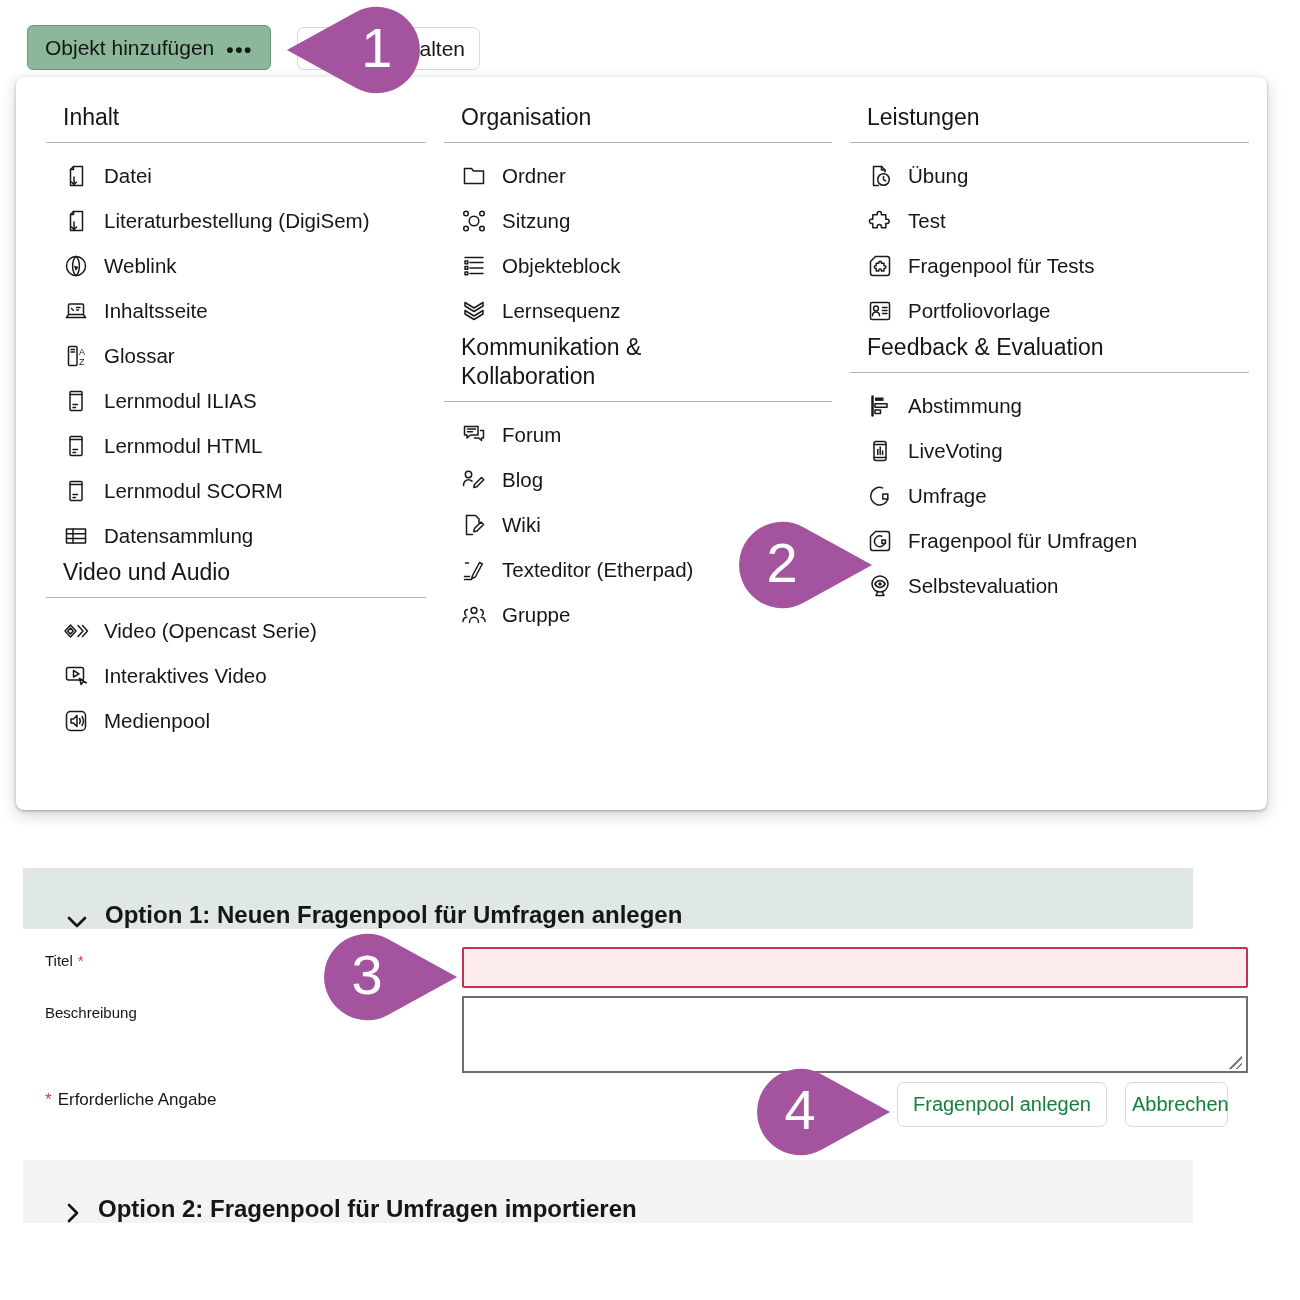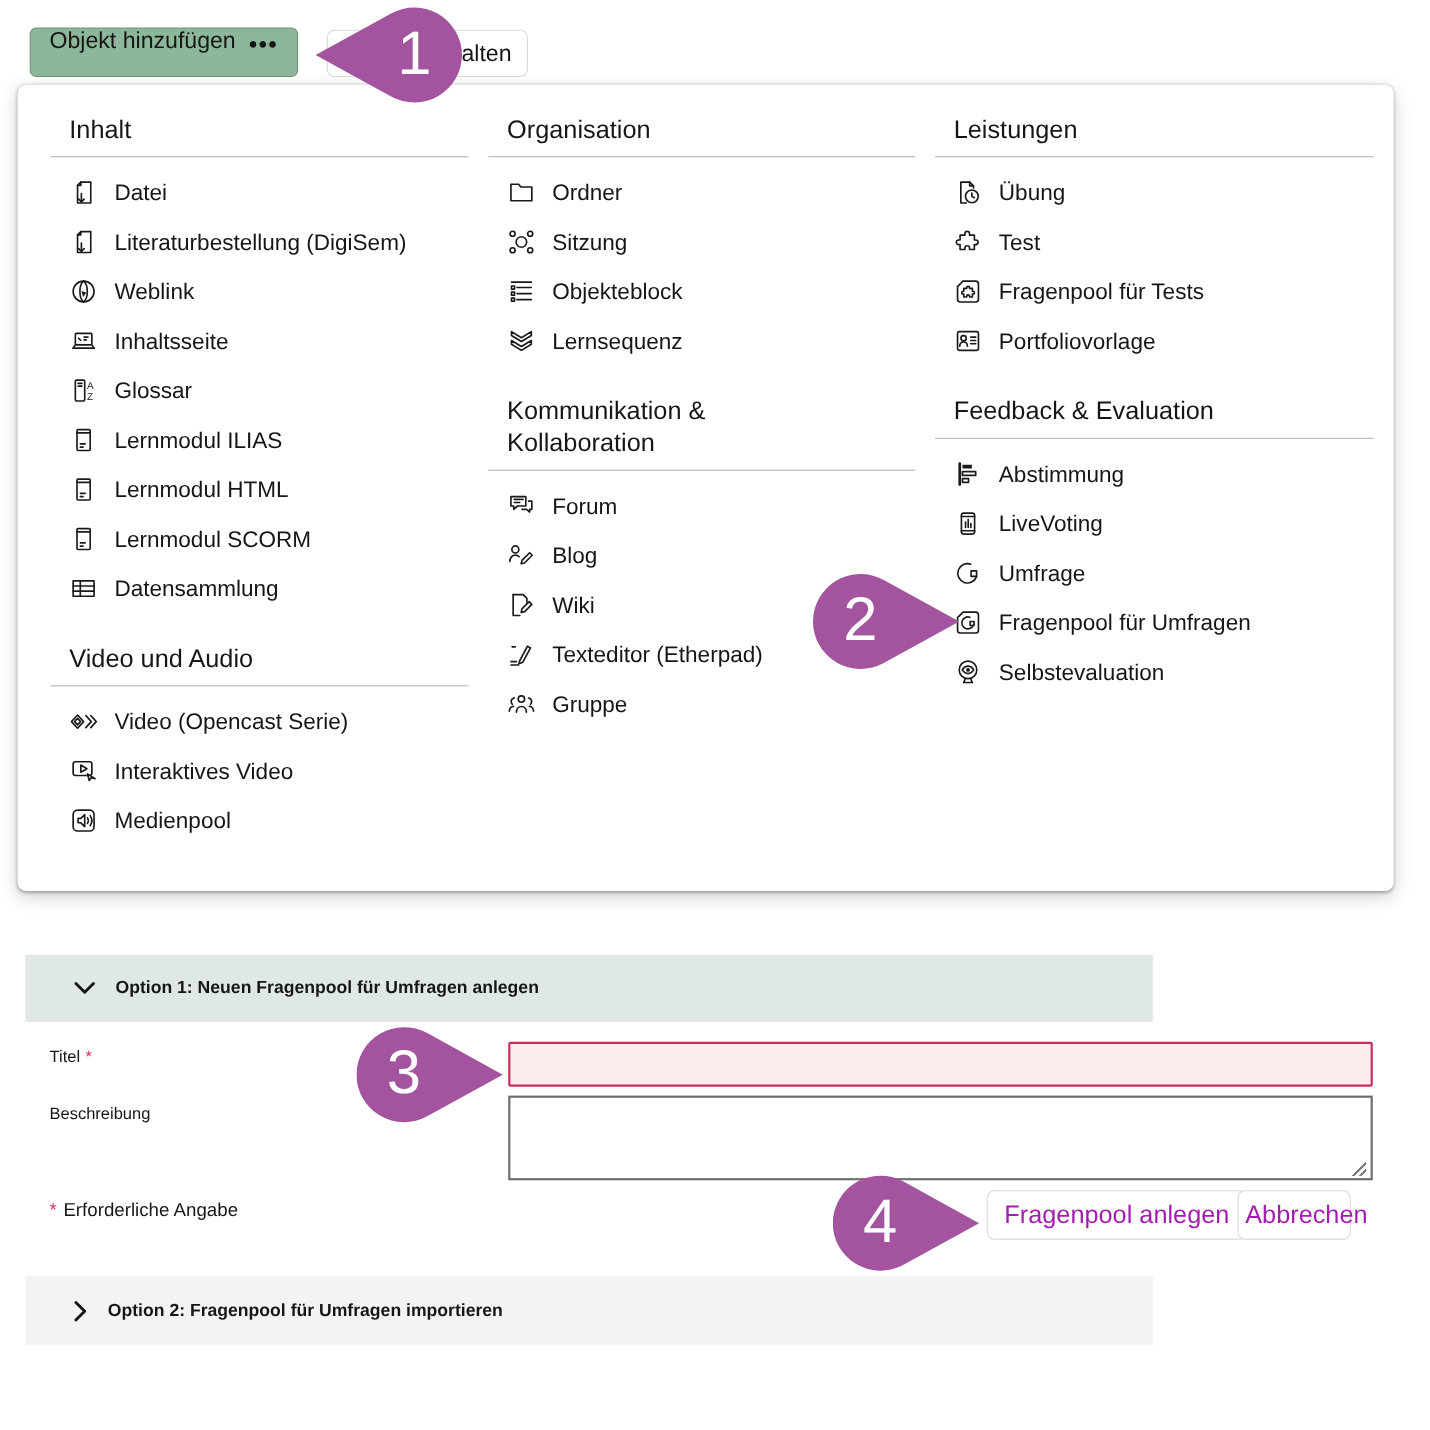--- a/index.html
+++ b/index.html
@@ -1,62 +1,62 @@
 <!DOCTYPE html>
 <html style="--accent_green: #8db79a; --callout_purple: #a4549f; --required_red: #d4315f; --input_error_bg: #fdecee; --input_error_border: #c72f5c; --option1_bg: #dfe8e2; --option2_bg: #f3f3f4;"><head>
 <meta charset="utf-8">
 <style>
   html,body{margin:0;padding:0}
   body{width:1300px;height:1300px;position:relative;background:#fff;
        font-family:"Liberation Sans",sans-serif;color:#161616;overflow:hidden}
 
   
-  #add-btn{position:absolute;left:27px;top:25px;height:45px;display:flex;align-items:flex-start;
+  #add-btn{position:absolute;left:27px;top:25px;height:45px;display:flex;align-items:center;
     gap:12px;padding:0 17px;background:var(--accent_green,#8db79a);
     border:1px solid #6f937c;border-radius:6px;font-size:21px;box-sizing:border-box;cursor:pointer}
   #add-btn .dots{font-size:21px;font-weight:bold;letter-spacing:1.5px;line-height:1;margin-top:4px}
   #ghost-btn{position:absolute;left:297px;top:27px;width:183px;height:43px;background:#fff;
     border:1px solid #d9d9d9;border-radius:7px;display:flex;align-items:center;
     justify-content:flex-end;padding-right:14px;font-size:21px;box-sizing:border-box;cursor:pointer}
 
   
   #panel{position:absolute;left:16px;top:77px;width:1251px;height:733px;background:#fff;
     border-radius:8px;box-shadow:0 1px 3px rgba(0,0,0,.28),0 5px 16px rgba(0,0,0,.18);
     padding:26px 18px 0 30px;box-sizing:border-box}
   #columns{display:grid;grid-template-columns:380px 388px 1fr;column-gap:18px}
   .sec-title{font-size:23px;padding:0 0 10px 17px;border-bottom:1px solid #b5b5b5;line-height:29px}
   .sec-title .tspan{display:inline-block;max-width:272px}
-  .m-section+.m-section{margin-top:26px}
+  .m-section+.m-section{}
   .m-items{padding-top:10px}
   .m-item{padding:8px 0;font-size:20.5px;line-height:29px;cursor:pointer}
   .m-item .ic{display:inline-block;width:26px;height:26px;margin:0 15px 0 17px;vertical-align:-6px}
   .m-item .ic svg{display:block;width:26px;height:26px}
 
   
-  .opt-bar{position:absolute;left:23px;width:1025px;display:flex;align-items:center;gap:18px;
-    padding-left:44px;box-sizing:border-box;font-weight:bold;font-size:16px;cursor:pointer}
+  .opt-bar{position:absolute;left:23px;width:1170px;display:flex;align-items:flex-end;gap:18px;
+    padding-left:44px;box-sizing:border-box;font-weight:bold;font-size:24px;cursor:pointer}
   #option1{top:868px;height:61px;background:var(--option1_bg,#dfe8e2)}
   #option2{top:1160px;height:63px;background:var(--option2_bg,#f3f3f4)}
   .f-label{position:absolute;left:45px;font-size:15px}
   #titel-label{top:952px}
   #beschreibung-label{top:1004px}
   .req{color:var(--required_red,#d4315f);margin-left:5px}
   #titel-input{position:absolute;left:462px;top:947px;width:786px;height:41px;
     background:var(--input_error_bg,#fdecee);border:2px solid var(--input_error_border,#c72f5c);
     border-radius:2px;box-sizing:border-box;font-size:19px;padding:0 10px;
     font-family:"Liberation Sans",sans-serif}
   #desc-textarea{position:absolute;left:462px;top:996px;width:786px;height:77px;background:#fff;
     border:2px solid #6e6e6e;box-sizing:border-box;resize:none;font-size:19px;padding:6px 10px;
     font-family:"Liberation Sans",sans-serif}
   #resize-grip{position:absolute;left:1228px;top:1055px;width:14px;height:14px;
     background:repeating-linear-gradient(-45deg,transparent 0 3px,#7d7d7d 3px 4.6px);
     clip-path:polygon(100% 0,100% 100%,0 100%)}
   #required-note{position:absolute;left:45px;top:1090px;font-size:17px}
   .f-btn{position:absolute;top:1082px;height:45px;background:#fff;border:1px solid #dadada;
-    border-radius:7px;font-size:23px;font-family:"Liberation Sans",sans-serif;color:#a21caf;
+    border-radius:7px;font-size:20px;font-family:"Liberation Sans",sans-serif;color:#15803d;
     box-sizing:border-box;cursor:pointer}
   #create-btn{left:897px;padding:0 15px}
   #cancel-btn{left:1125px;width:103px}
 
   
   .callout{position:absolute;width:135px;height:96px;pointer-events:none;z-index:50}
   .callout svg{position:absolute;left:0;top:0;width:135px;height:96px}
   .callout.left svg{transform:scaleX(-1)}
   .callout .num{position:absolute;top:50%;left:32%;transform:translate(-50%,-54%);
     font-size:56px;color:#fff}

